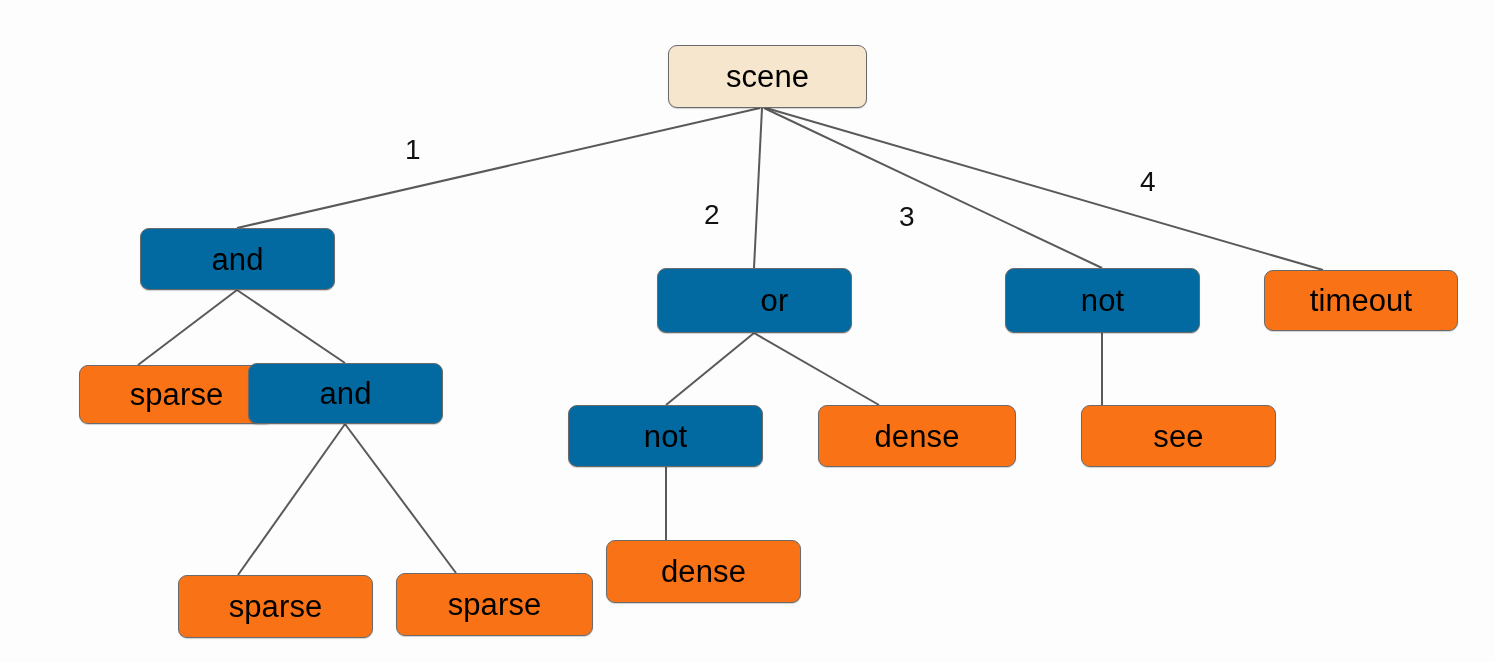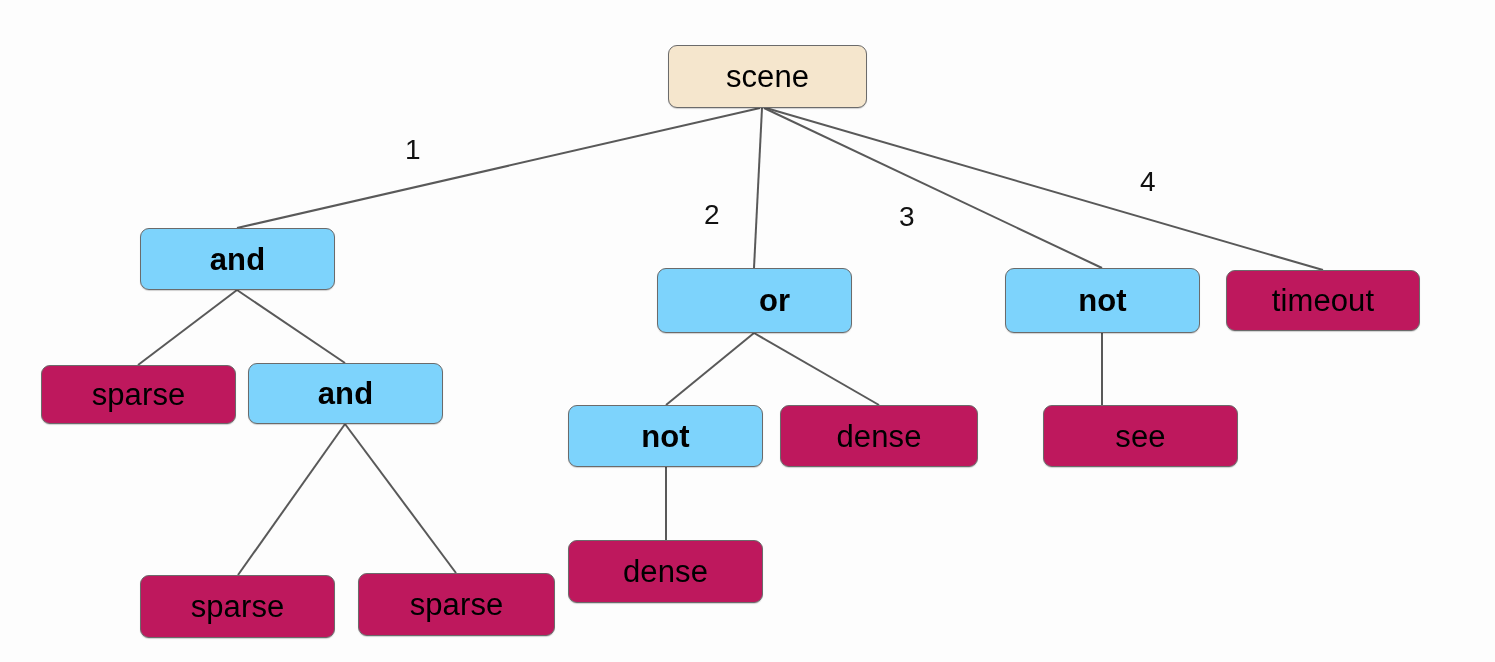--- a/index.html
+++ b/index.html
@@ -35,22 +35,22 @@
     align-items: center;
     justify-content: center;
     color: #000;
     font-size: 31px;
     line-height: 1;
     letter-spacing: 0.1px;
     box-shadow: 0 1px 1px rgba(0,0,0,0.18);
     white-space: nowrap;
   }
   .node-root   { background: #f5e6cd; }
-  .node-op     { background: #7dd3fc; font-weight: bold; }
-  .node-leaf   { background: #be185d; }
+  .node-op     { background: #0369a1; }
+  .node-leaf   { background: #f97316; margin-left: 38px; }
   .edge-label {
     position: absolute;
     font-size: 28px;
     color: #111;
     line-height: 1;
   }
 </style>
 </head>
 <body>
 

